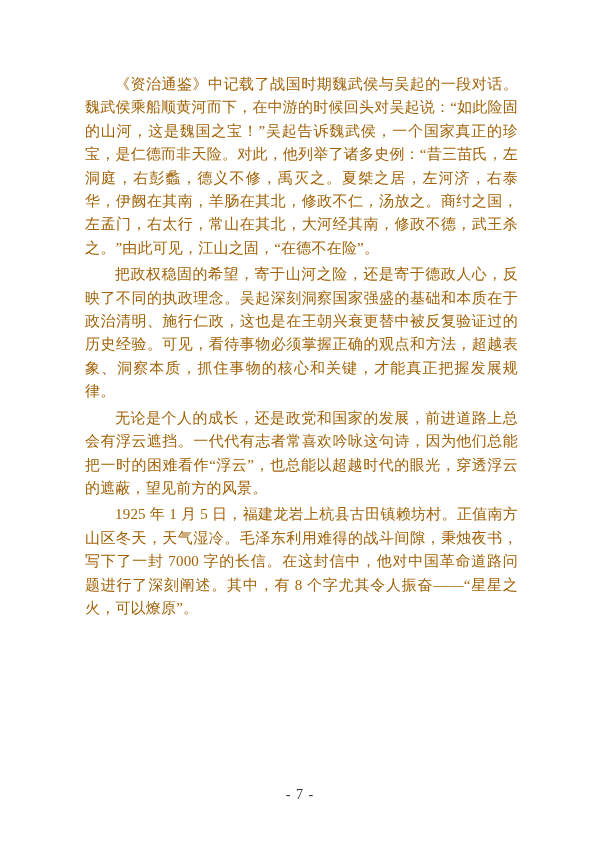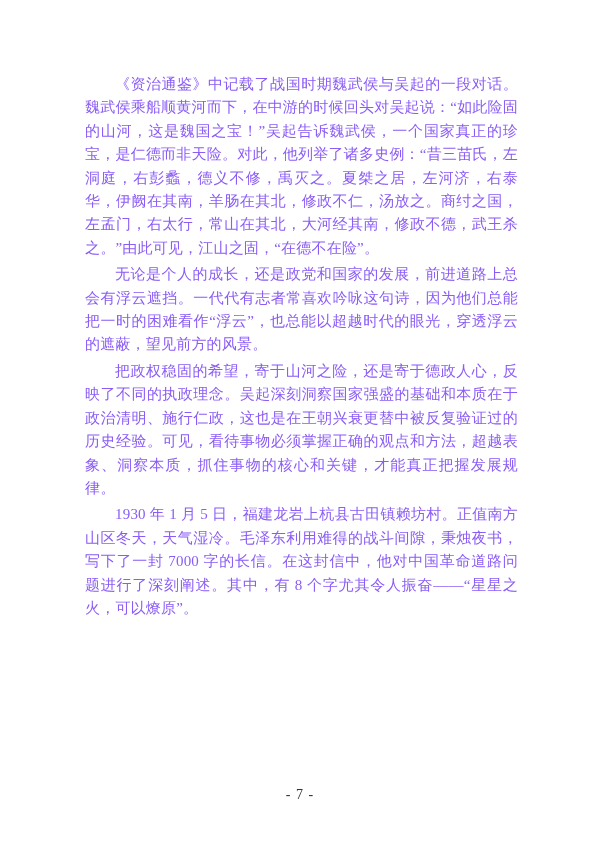--- a/index.html
+++ b/index.html
@@ -19,21 +19,21 @@
     position: absolute;
     left: 85px;
     top: 73px;
     width: 433px;
   }
   .content p {
     margin: 0 0 3px 0;
     padding: 0;
     font-size: 15px;
     line-height: 23.4px;
-    color: #8b5cf6;
+    color: #a16207;
     text-align: justify;
     text-justify: inter-ideograph;
     text-indent: 2em;
     letter-spacing: 0.2px;
     word-break: break-all;
   }
   .footer {
     position: absolute;
     left: 0;
     top: 787px;
@@ -44,18 +44,18 @@
     color: #333333;
     letter-spacing: 1px;
   }
 </style>
 </head>
 <body>
 
 <div class="page">
   <div class="content">
     <p>《资治通鉴》中记载了战国时期魏武侯与吴起的一段对话。魏武侯乘船顺黄河而下，在中游的时候回头对吴起说：“如此险固的山河，这是魏国之宝！”吴起告诉魏武侯，一个国家真正的珍宝，是仁德而非天险。对此，他列举了诸多史例：“昔三苗氏，左洞庭，右彭蠡，德义不修，禹灭之。夏桀之居，左河济，右泰华，伊阙在其南，羊肠在其北，修政不仁，汤放之。商纣之国，左孟门，右太行，常山在其北，大河经其南，修政不德，武王杀之。”由此可见，江山之固，“在德不在险”。</p>
+    <p>把政权稳固的希望，寄于山河之险，还是寄于德政人心，反映了不同的执政理念。吴起深刻洞察国家强盛的基础和本质在于政治清明、施行仁政，这也是在王朝兴衰更替中被反复验证过的历史经验。可见，看待事物必须掌握正确的观点和方法，超越表象、洞察本质，抓住事物的核心和关键，才能真正把握发展规律。</p>
     <p>无论是个人的成长，还是政党和国家的发展，前进道路上总会有浮云遮挡。一代代有志者常喜欢吟咏这句诗，因为他们总能把一时的困难看作“浮云”，也总能以超越时代的眼光，穿透浮云的遮蔽，望见前方的风景。</p>
-    <p>把政权稳固的希望，寄于山河之险，还是寄于德政人心，反映了不同的执政理念。吴起深刻洞察国家强盛的基础和本质在于政治清明、施行仁政，这也是在王朝兴衰更替中被反复验证过的历史经验。可见，看待事物必须掌握正确的观点和方法，超越表象、洞察本质，抓住事物的核心和关键，才能真正把握发展规律。</p>
-    <p>1930 年 1 月 5 日，福建龙岩上杭县古田镇赖坊村。正值南方山区冬天，天气湿冷。毛泽东利用难得的战斗间隙，秉烛夜书，写下了一封 7000 字的长信。在这封信中，他对中国革命道路问题进行了深刻阐述。其中，有 8 个字尤其令人振奋——“星星之火，可以燎原”。</p>
+    <p>1925 年 1 月 5 日，福建龙岩上杭县古田镇赖坊村。正值南方山区冬天，天气湿冷。毛泽东利用难得的战斗间隙，秉烛夜书，写下了一封 7000 字的长信。在这封信中，他对中国革命道路问题进行了深刻阐述。其中，有 8 个字尤其令人振奋——“星星之火，可以燎原”。</p>
   </div>
   <div class="footer">- 7 -</div>
 </div>
 
 </body></html>

